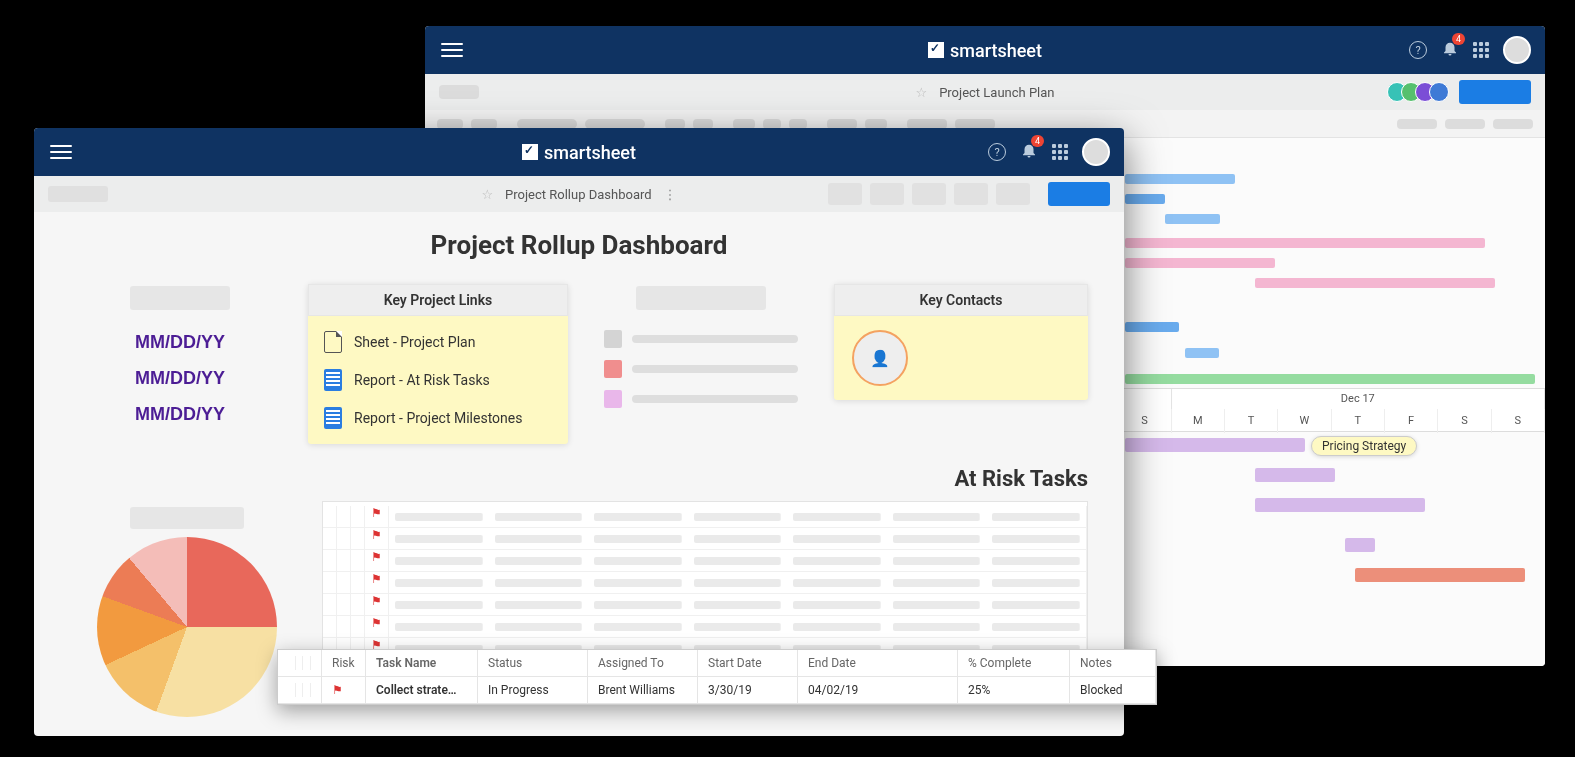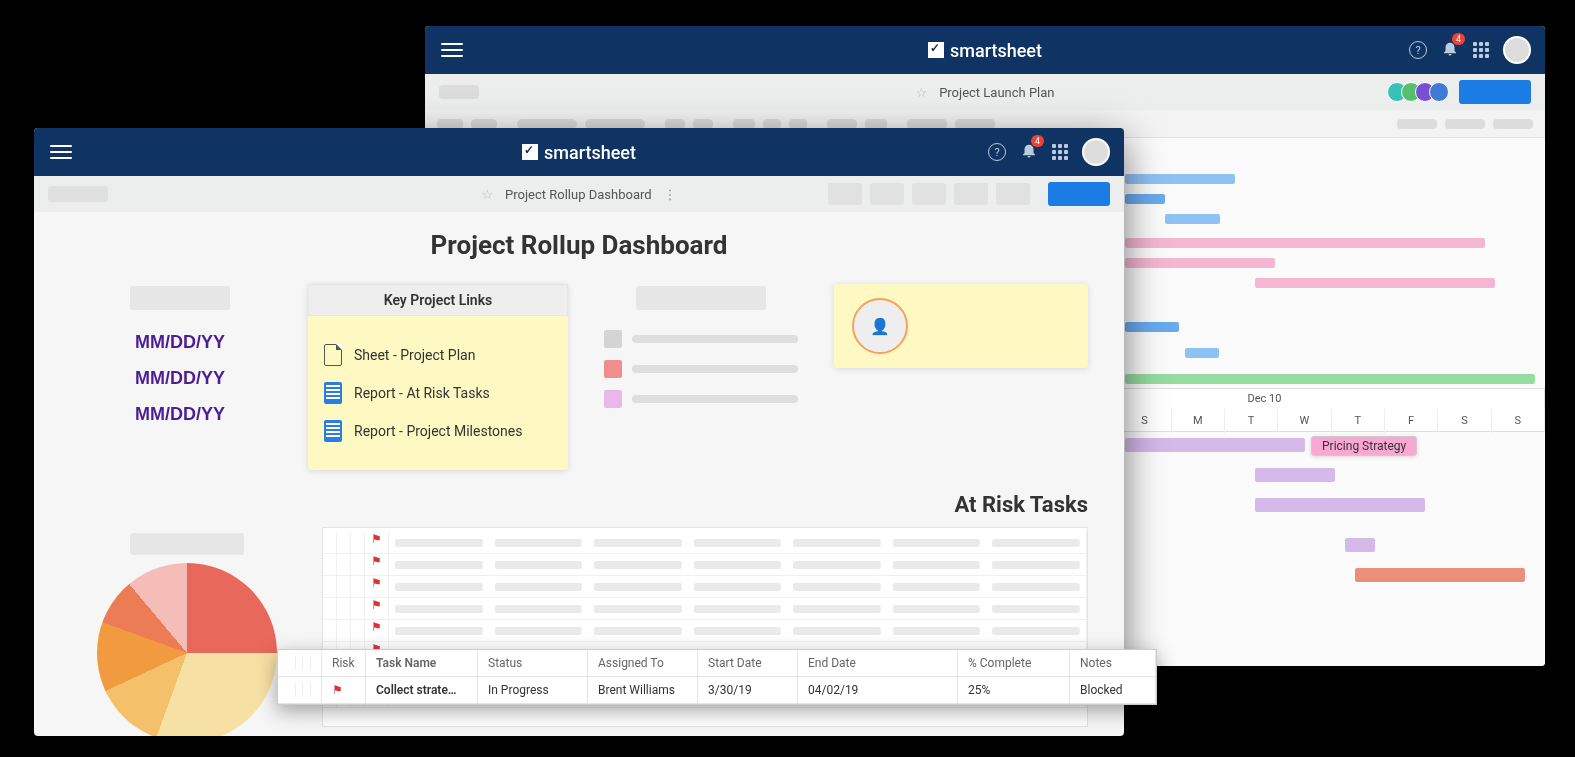--- a/index.html
+++ b/index.html
@@ -43,21 +43,21 @@
   .blu2{background:#69abed;}
   .grn{background:#95dca0;}
   .pnk{background:#f4b6d1;}
   .lil{background:#d5b9ea;}
   .redbar{background:#ec8f7a;}
   .gantt .timeline-head{position:absolute;left:0;right:0;top:250px;height:44px;border-top:1px solid #ddd;border-bottom:1px solid #ddd;background:#fff;font-size:11px;color:#555;}
   .weeks{display:flex;height:20px;}
   .weeks div{flex:1;text-align:center;border-right:1px solid #e4e4e4;line-height:20px;}
   .days{display:flex;height:24px;}
   .days div{flex:1;text-align:center;border-right:1px solid #eee;line-height:24px;}
-  .label-tag{position:absolute;background:#f9a8d4;border:1px solid #ccc;border-radius:3px;padding:2px 10px;font-size:12px;color:#333;box-shadow:0 1px 4px rgba(0,0,0,.15);}
+  .label-tag{position:absolute;background:#fef9c3;border:1px solid #ccc;border-radius:10px;padding:2px 10px;font-size:12px;color:#333;box-shadow:0 1px 4px rgba(0,0,0,.15);}
 
   
   .win-front {
     position: absolute; top: 128px; left: 34px; width: 1090px; height: 608px;
     background: #f6f6f6; border-radius: 4px; box-shadow: 0 12px 40px rgba(0,0,0,.55);
     overflow: hidden;
   }
   .win-front .tabbar .kebab{margin-left:6px;color:#888;}
   .toolbar2{display:flex;gap:8px;align-items:center;margin-left:auto;}
   .toolbar2 .ph-btn{width:34px;height:22px;background:#e1e1e1;border-radius:3px;}
@@ -66,21 +66,21 @@
   .dash{padding:18px 36px 0;}
   .dash h1{font-size:26px;font-weight:700;color:#333;text-align:center;margin-bottom:24px;}
   .panels{display:flex;gap:18px;align-items:flex-start;}
   .card{background:#fef9c3;border-radius:3px;box-shadow:0 1px 6px rgba(0,0,0,.12);}
   .card-ghost{background:transparent;}
   .card h3{background:#eee;text-align:center;font-size:14px;font-weight:600;color:#333;padding:7px 0;border:1px solid #e6e6e6;}
   .panel-dates{width:220px;}
   .panel-dates .head{background:#e6e6e6;height:24px;border-radius:3px;margin:2px 60px 14px;}
   .panel-dates .date{font:700 18px/36px Arial;color:#4c1d95;text-align:center;}
   .panel-links{width:260px;position:relative;}
-  .panel-links .body{padding:20px 14px;}
+  .panel-links .body{padding:7px 14px;}
   .link-row{display:flex;align-items:center;gap:12px;padding:8px 2px;font-size:14px;color:#333;cursor:pointer;}
   .link-row .ico{width:18px;height:22px;display:inline-block;}
   .ico-sheet{border:1.5px solid #555;border-radius:2px;position:relative;}
   .ico-sheet::after{content:"";position:absolute;right:-1px;top:-1px;border-top:6px solid #fff;border-left:6px solid #555;}
   .ico-report{background:#2a7de1;border-radius:2px;position:relative;}
   .ico-report::before,.ico-report::after{content:"";position:absolute;background:#fff;}
   .ico-report::before{left:2px;right:2px;top:3px;height:2px;box-shadow:0 4px 0 #fff,0 8px 0 #fff,0 12px 0 #fff;}
   .panel-status{width:230px;}
   .panel-status .head{background:#e6e6e6;height:24px;border-radius:3px;margin:2px 50px 14px;}
   .status-row{display:flex;align-items:center;gap:10px;padding:6px 18px;}
@@ -204,20 +204,21 @@
     <div class="bar pnk" style="top:120px;left:700px;width:150px;height:10px"></div>
     <div class="bar pnk" style="top:140px;left:830px;width:240px;height:10px"></div>
     <div class="bar blu2" style="top:184px;left:700px;width:54px;height:10px"></div>
     <div class="bar blu" style="top:210px;left:760px;width:34px;height:10px"></div>
     <div class="bar grn" style="top:236px;left:700px;width:410px;height:10px"></div>
 
     <div class="timeline-head">
       <div class="weeks">
         <div>Dec 03</div>
         <div>Dec 10</div>
+        <div>Dec 17</div>
       </div>
       <div class="days">
         <div>M</div>
           <div>T</div>
           <div>W</div>
           <div>T</div>
           <div>F</div>
           <div>S</div>
           <div>S</div>
         <div>M</div>
@@ -337,20 +338,21 @@
             <div class="sq sq-rd"></div>
             <div class="ph-line"></div>
           </div>
         <div class="status-row">
             <div class="sq sq-pk"></div>
             <div class="ph-line"></div>
           </div>
       </div>
 
       <div class="panel-contacts card">
+        <h3>Key Contacts</h3>
         <div class="contact">
           <div class="photo">👤</div>
         </div>
       </div>
     </div>
 
     <div class="section-title">At Risk Tasks</div>
 
     <div class="lower">
       <div class="pie-card card-ghost">

